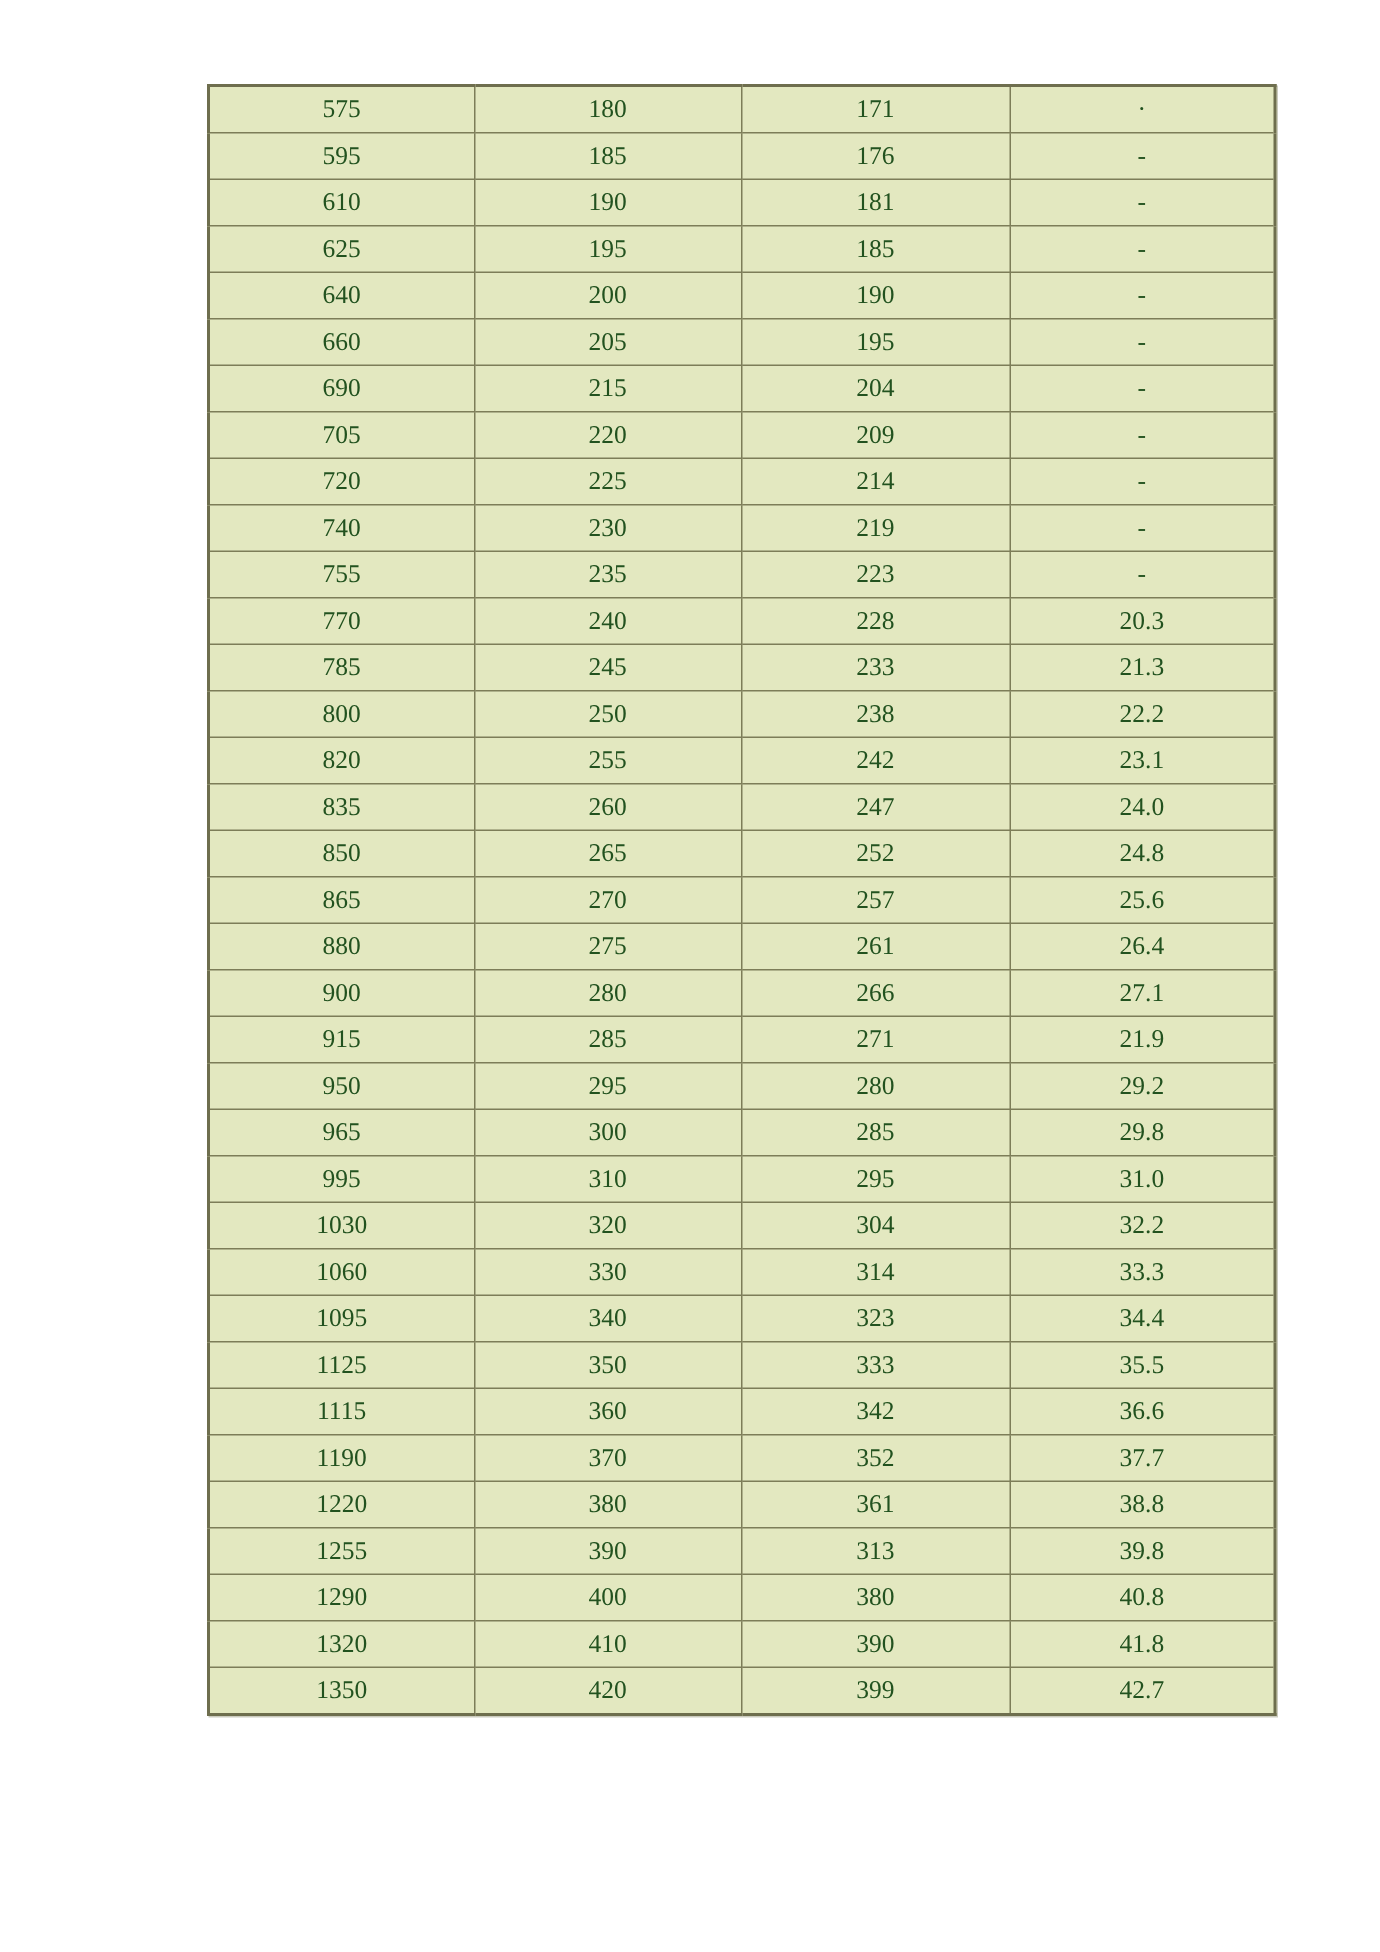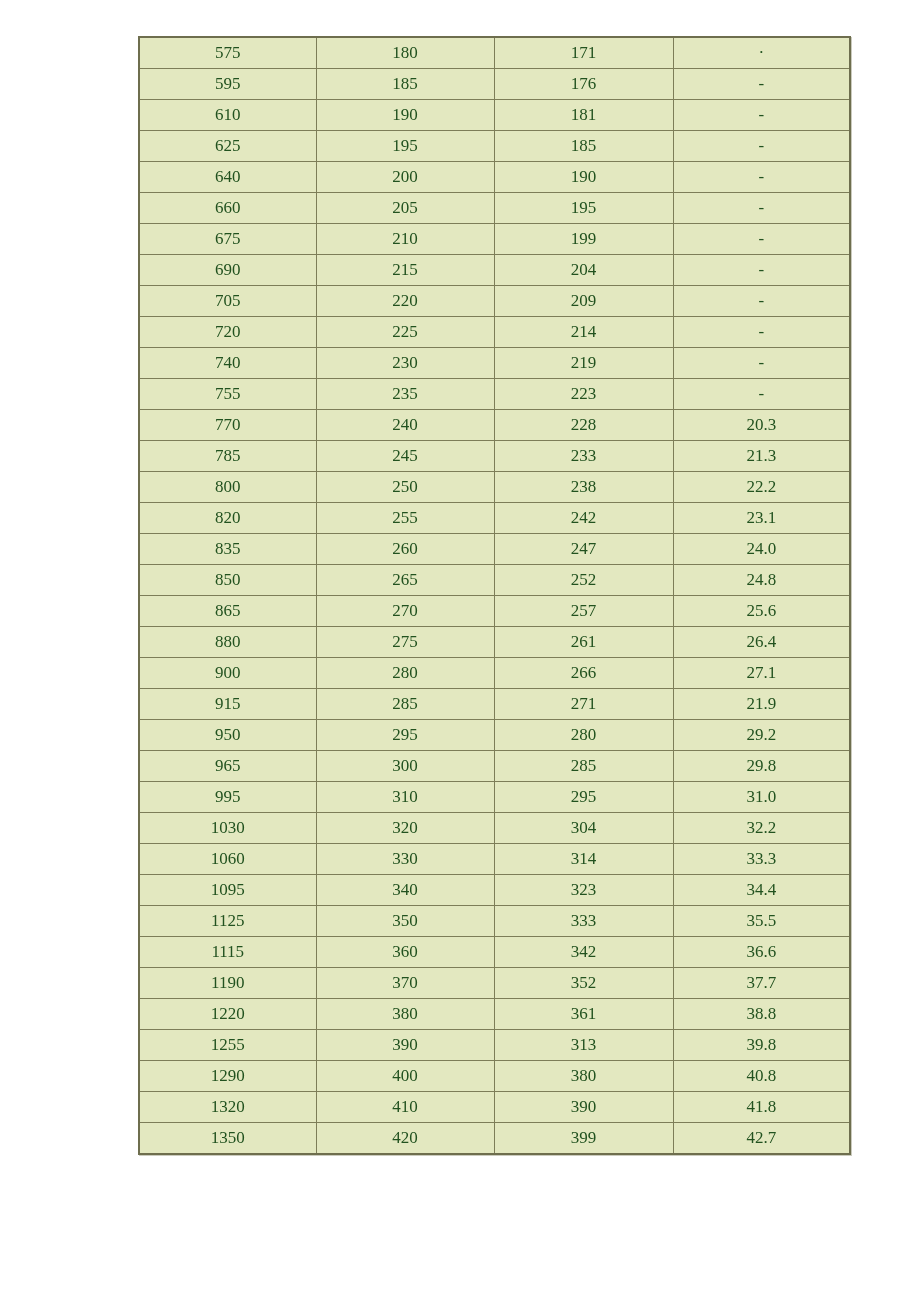--- a/index.html
+++ b/index.html
@@ -18,21 +18,21 @@
   .page {
     position: relative;
     width: 920px;
     height: 1301px;
     background: #ffffff;
   }
 
   .table-wrap {
     position: absolute;
     left: 138px;
-    top: 36px;
+    top: 56px;
     width: 711px;
   }
 
   table.data-table {
     border-collapse: collapse;
     width: 711px;
     table-layout: fixed;
     background: #e3e8c0;
     box-shadow: 1px 1px 0 rgba(140,140,110,0.45);
   }
@@ -121,26 +121,20 @@
             <td>190</td>
             <td class="dash-cell">-</td>
           </tr>
           <tr>
             <td>660</td>
             <td>205</td>
             <td>195</td>
             <td class="dash-cell">-</td>
           </tr>
           <tr>
-            <td>675</td>
-            <td>210</td>
-            <td>199</td>
-            <td class="dash-cell">-</td>
-          </tr>
-          <tr>
             <td>690</td>
             <td>215</td>
             <td>204</td>
             <td class="dash-cell">-</td>
           </tr>
           <tr>
             <td>705</td>
             <td>220</td>
             <td>209</td>
             <td class="dash-cell">-</td>

